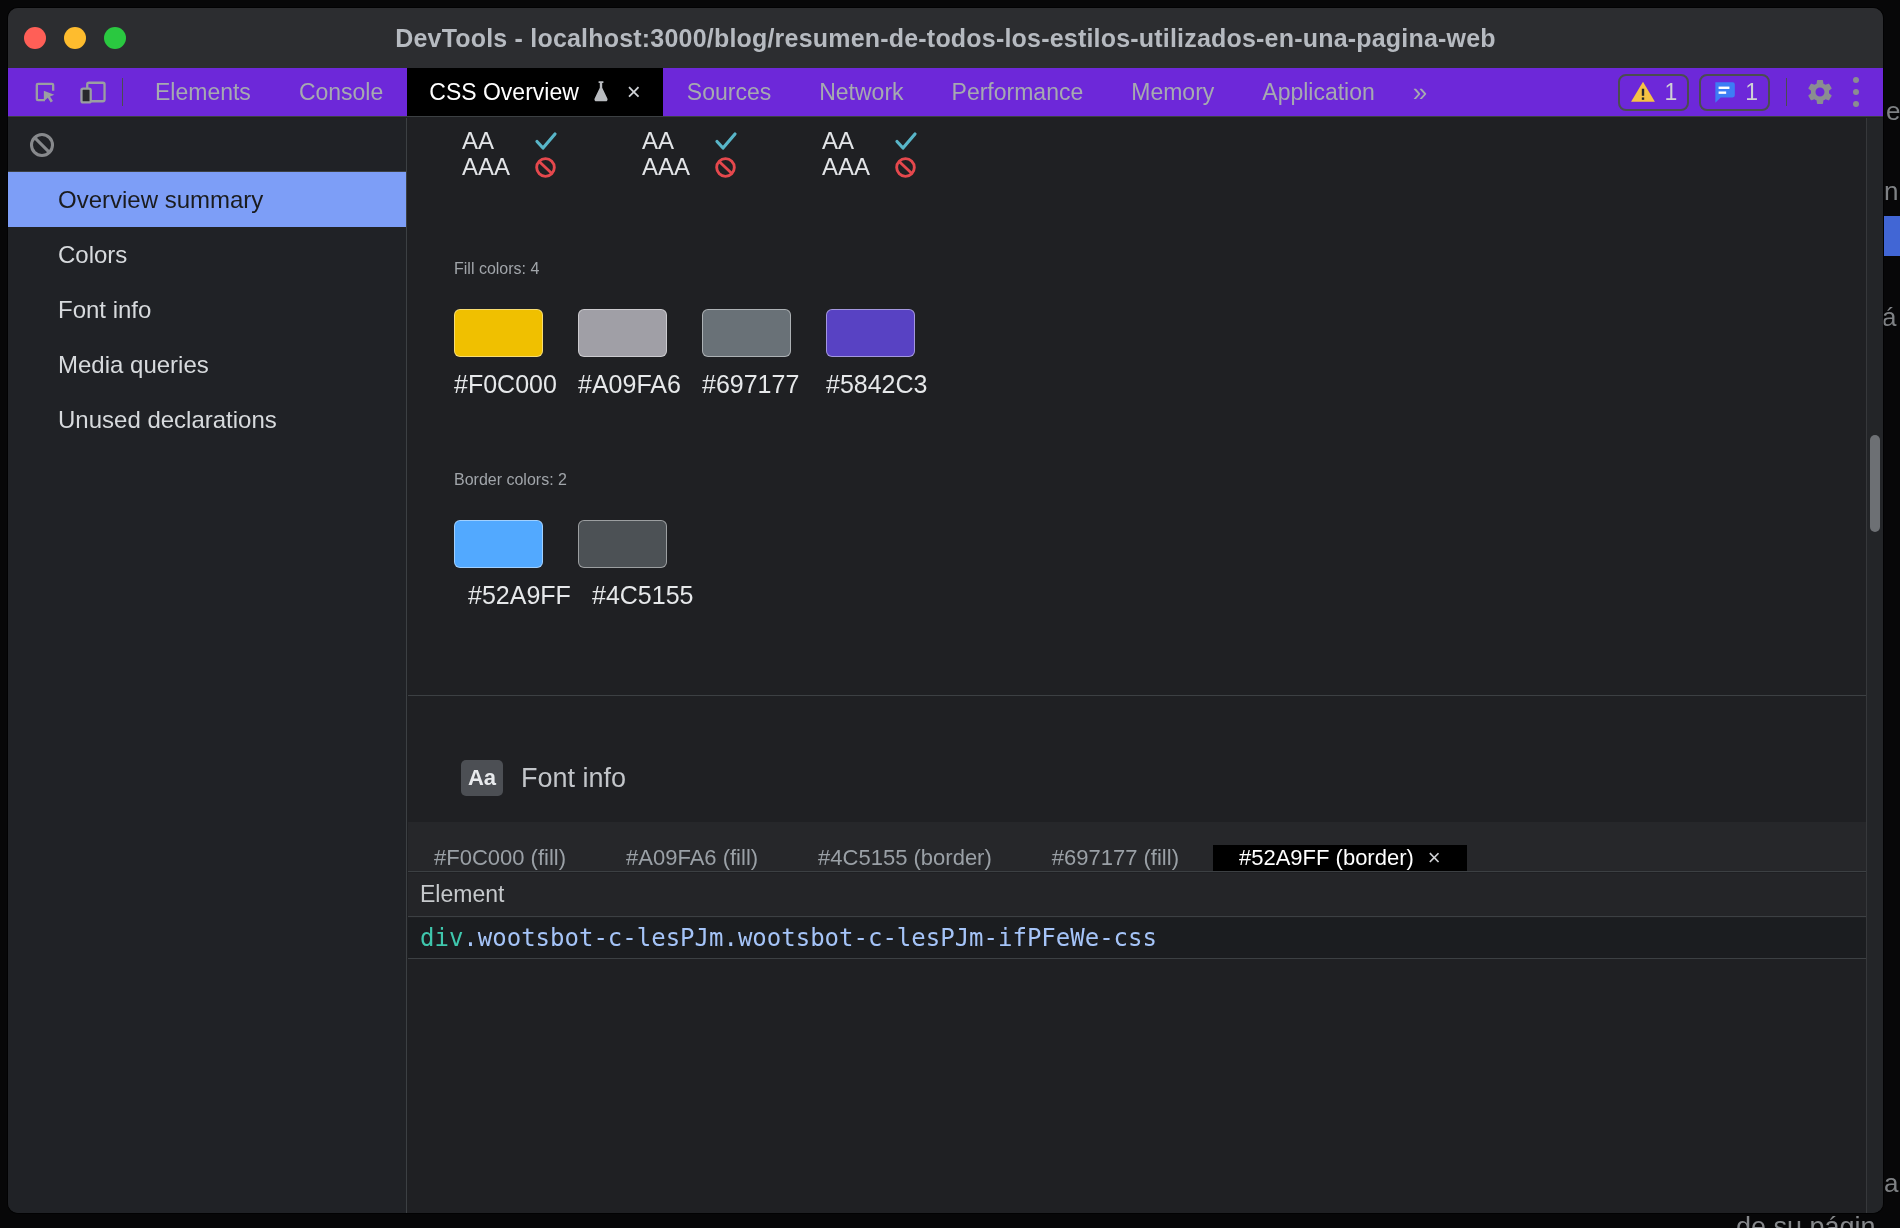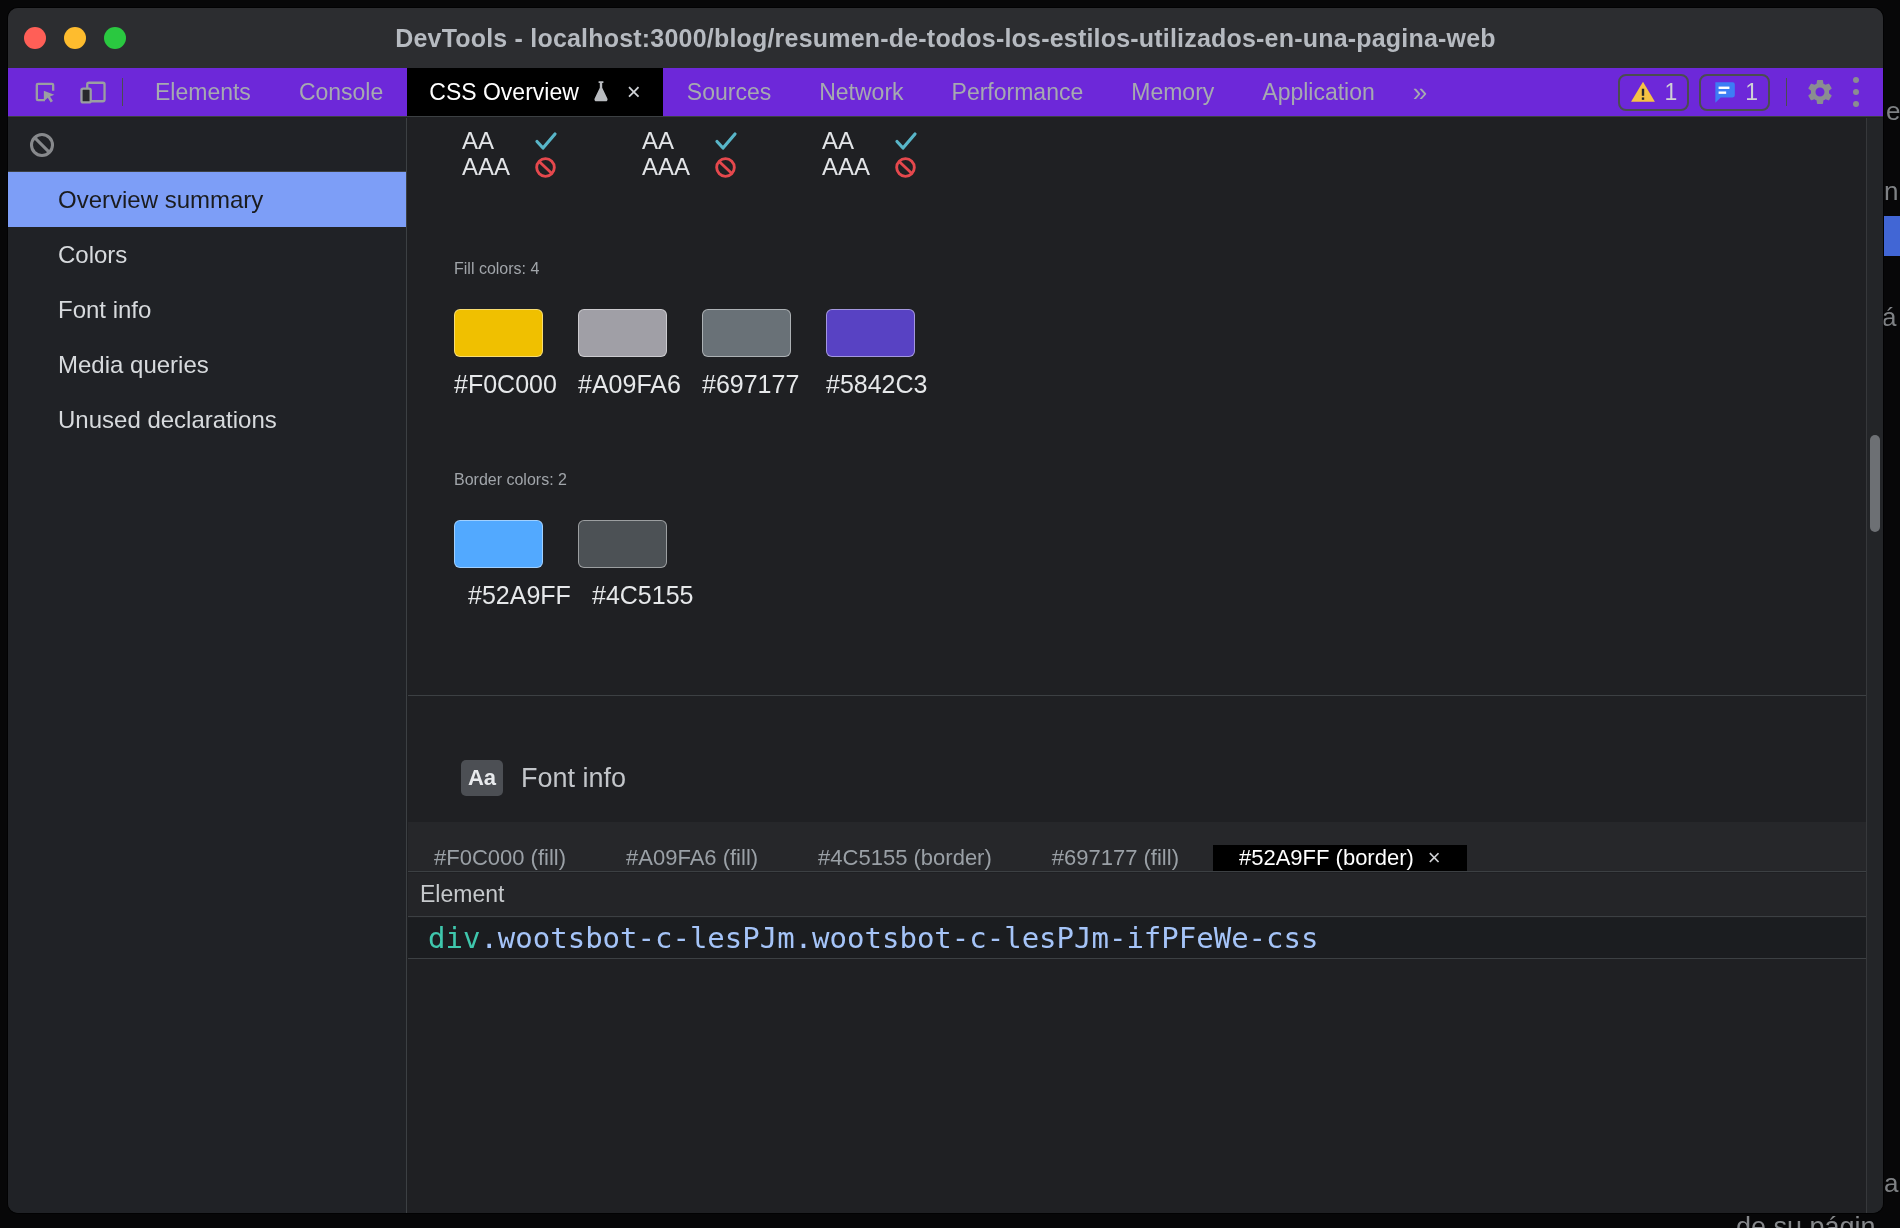--- a/index.html
+++ b/index.html
@@ -73,22 +73,22 @@
            border-bottom:1px solid #3c4043; display:flex; align-items:flex-end;gap:8px; }
   .chip { display:flex; align-items:center; padding:0 26px; color:#9aa0a6; font-size:22px; cursor:pointer; }
   .chip.active { background:#000; color:#fff; gap:14px; }
   .chip .close-x { color:#d0d2d5; font-size:22px; }
 
   
   .tbl-head { position:absolute; left:400px; right:0; top:865px; height:44px; background:#242528;
               border-bottom:1px solid #3c4043; display:flex; align-items:center; padding-left:12px;
               color:#c6c9cc; font-size:23px; }
   .tbl-row { position:absolute; left:400px; right:8px; top:910px; height:41px; background:#1b1d20;
-             border-bottom:1px solid #3c4043; display:flex; align-items:center; padding-left:20px;
-             font-family:"DejaVu Sans Mono", monospace; font-size:29px; cursor:pointer; }
+             border-bottom:1px solid #3c4043; display:flex; align-items:center; padding-left:12px;
+             font-family:"DejaVu Sans Mono", monospace; font-size:24px; cursor:pointer; }
   .tag { color:#3fc7ad; } .classes { color:#a5c4f8; }
 
   
   .scroll-track { position:absolute; right:0; top:110px; bottom:0; width:17px; background:#232528;
                   border-left:1px solid #36383b; }
   .scroll-thumb { position:absolute; right:3px; top:317px; width:10px; height:97px;
                   background:#6d7074; border-radius:5px; }
 
   svg { display:block; }
 </style>

